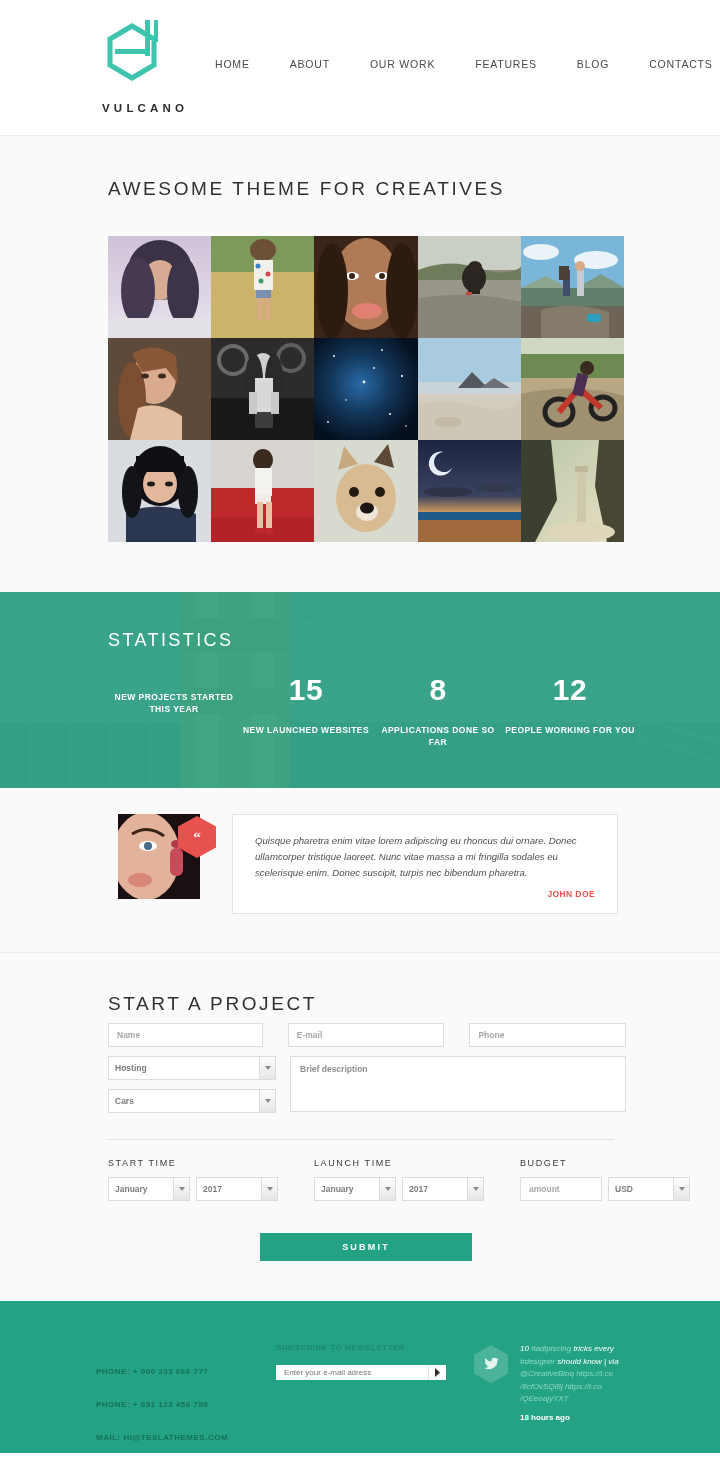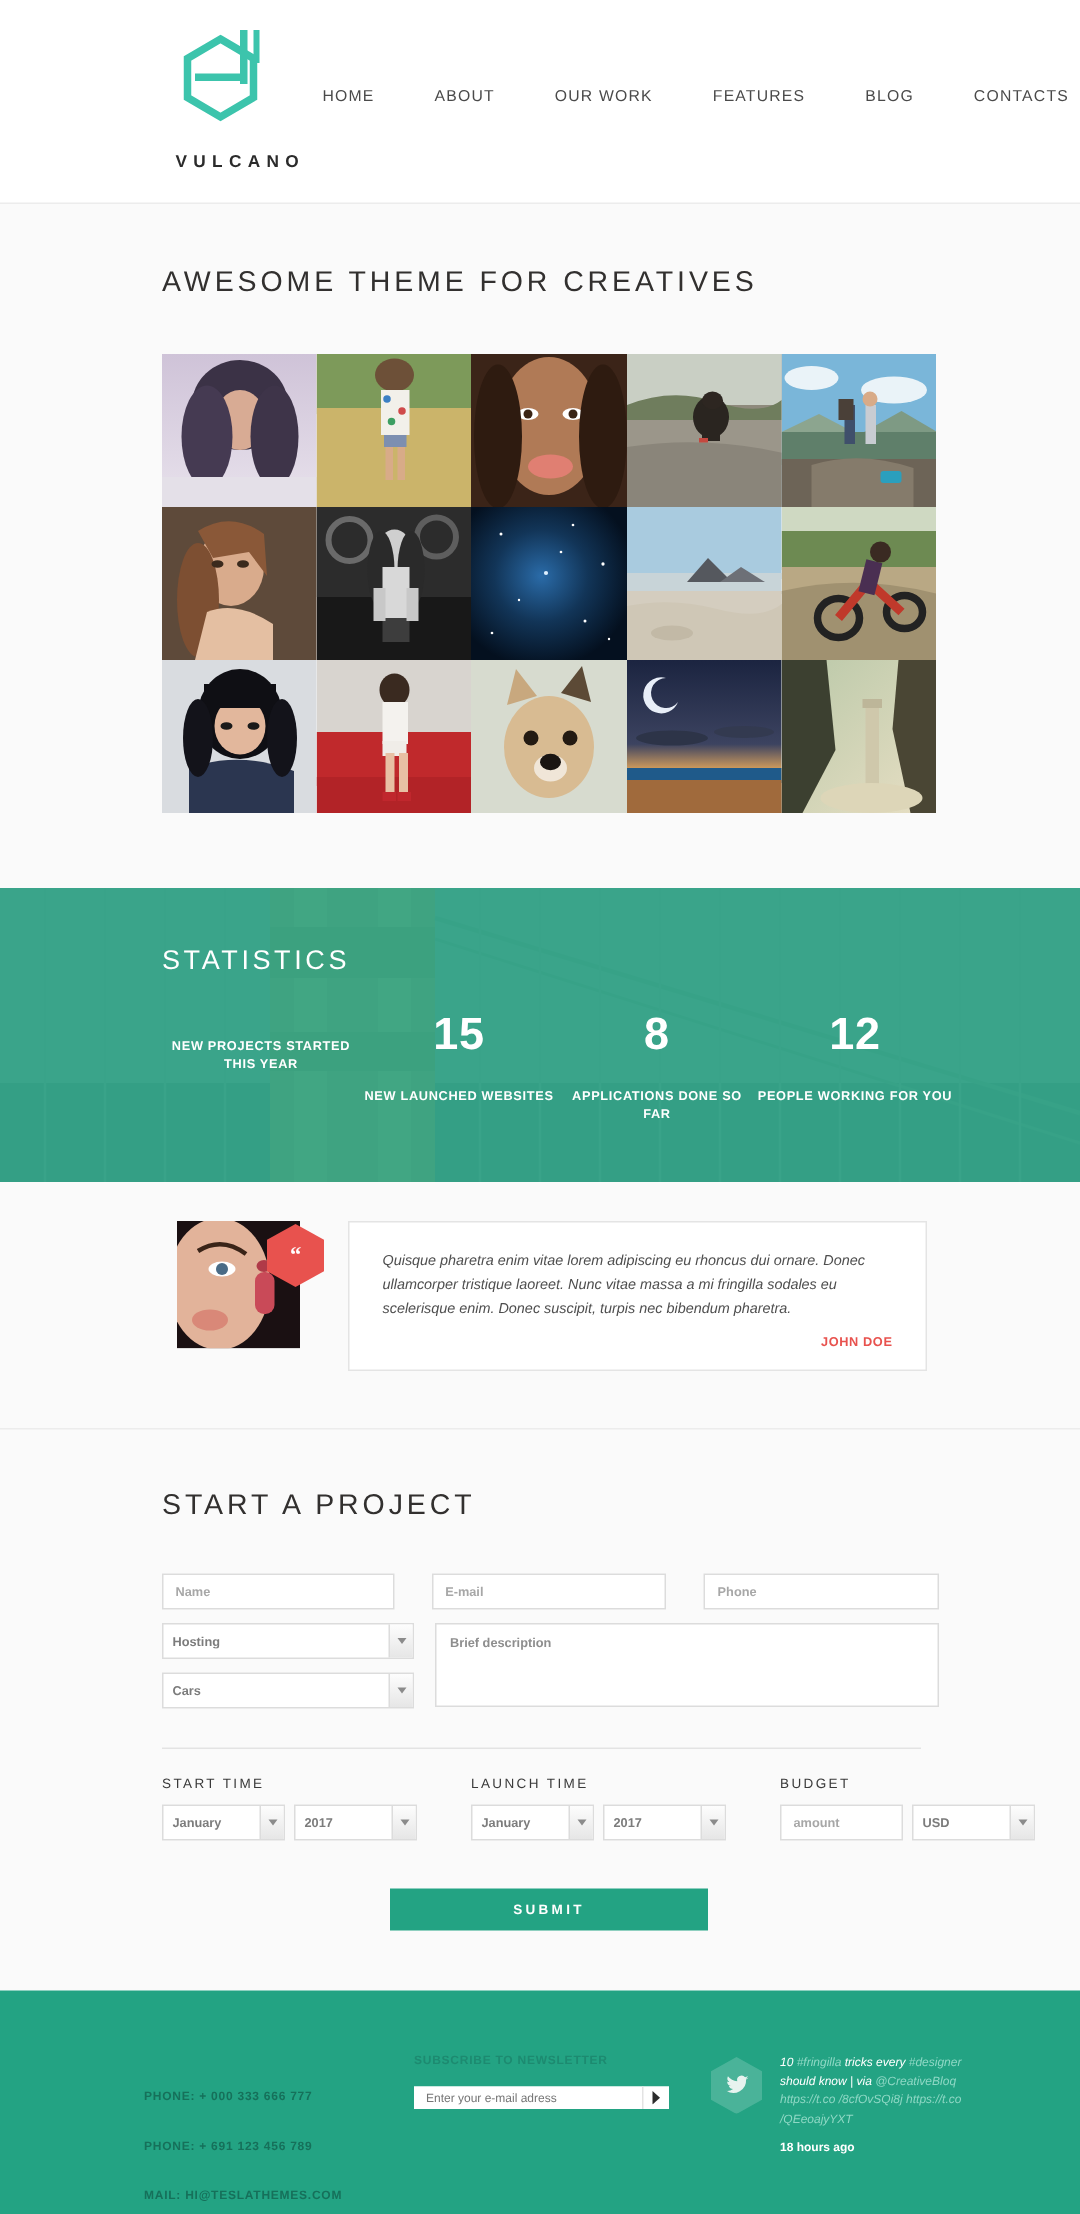--- a/index.html
+++ b/index.html
@@ -11,21 +11,21 @@
   }
 
   
   .header {
     height: 136px;
     background: #ffffff;
     border-bottom: 1px solid #ececec;
     display: flex; align-items: flex-start;
     position: relative;
   }
-  .brand { position: absolute; left: 115px; top: 18px; width: 120px; }
+  .brand { position: absolute; left: 100px; top: 18px; width: 120px; }
   .logo-mark { width: 62px; height: 78px; display: block; margin-left: 2px; }
   .brand-name {
     font-size: 11.5px; font-weight: bold; letter-spacing: 4.2px;
     color: #2b2b2b; margin-top: 6px; margin-left: 2px;
   }
   .nav { position: absolute; left: 215px; top: 58px; display: flex; gap: 0; }
   .nav a {
     font-size: 10.5px; letter-spacing: 0.8px; color: #4a4a4a;
     text-decoration: none; padding: 0 20px; white-space: nowrap;
   }
@@ -93,21 +93,21 @@
     text-align: right; margin-top: 8px; letter-spacing: 0.4px;
   }
 
   
   .form-section { background: #fafafa; padding: 40px 0 40px 0; }
   .form-wrap { margin-left: 96px; width: 530px; }
   .form-title {
     font-size: 19px; letter-spacing: 2.6px; color: #32302f;
     margin-left: 12px; font-weight: normal;
   }
-  .row { display: flex; gap: 25px; margin-left: 12px; margin-top: 34px; }
+  .row { display: flex; gap: 25px; margin-left: 12px; margin-top: 8px; }
   .fld {
     height: 24px; border: 1px solid #dcdcdc; background: #fff;
     font-size: 8.5px; color: #9d9d9d; padding: 0 8px;
     font-family: "Liberation Sans", sans-serif;
     font-weight: bold; outline: none;
   }
   .fld::placeholder { color: #a7a7a7; font-weight: bold; }
   .f-name { width: 168px; } .f-email { width: 170px; } .f-phone { width: 170px; }
   .sel {
     height: 24px; border: 1px solid #dcdcdc; background: #fff;
@@ -574,21 +574,21 @@
         </button>
       </div>
     </div>
     <div class="fcol-tweet">
       <div class="hex-bird">
         <svg width="17" height="15" viewBox="0 0 17 15">
             <path d="M16 2.2a6 6 0 0 1-1.8.5 3 3 0 0 0 1.4-1.7 6 6 0 0 1-1.9.8A3 3 0 0 0 8.5 4.5 8.6 8.6 0 0 1 2.3 1.2 3 3 0 0 0 3.2 5a3 3 0 0 1-1.4-.4 3 3 0 0 0 2.4 3 3 3 0 0 1-1.3 0 3 3 0 0 0 2.8 2 6 6 0 0 1-4.4 1.3 8.5 8.5 0 0 0 13.1-7.6A6 6 0 0 0 16 2.2z" fill="#e7f3ef"></path>
           </svg>
       </div>
       <div class="tweet">
-        <span>10 </span><span class="tag">#fringilla</span><span> tricks every </span><span class="tag">#designer</span><span> should know | via </span><span class="tag">@CreativeBloq https://t.co /8cfOvSQi8j https://t.co /QEeoajyYXT</span>
+        <span>10 </span><span class="tag">#adipiscing</span><span> tricks every </span><span class="tag">#designer</span><span> should know | via </span><span class="tag">@CreativeBloq https://t.co /8cfOvSQi8j https://t.co /QEeoajyYXT</span>
         <div class="tweet-time">18 hours ago</div>
       </div>
     </div>
   </div>
 </div>
 
 <div class="bottom">
   
   
   

